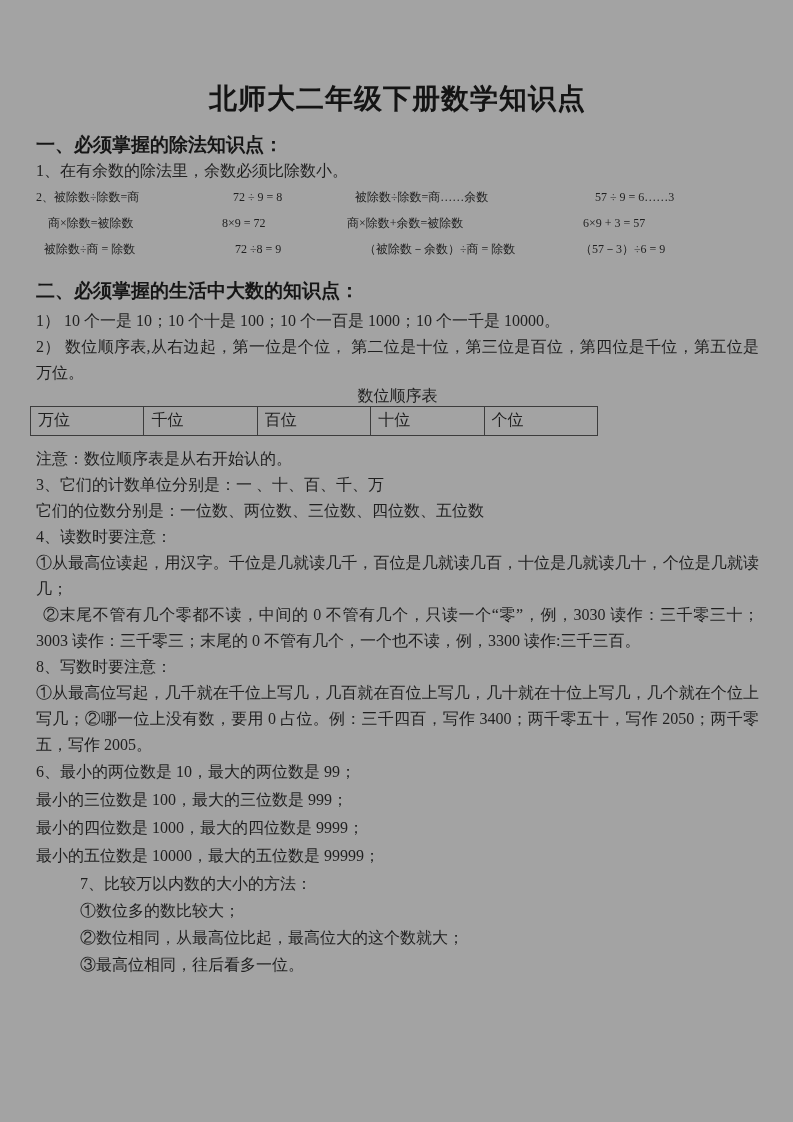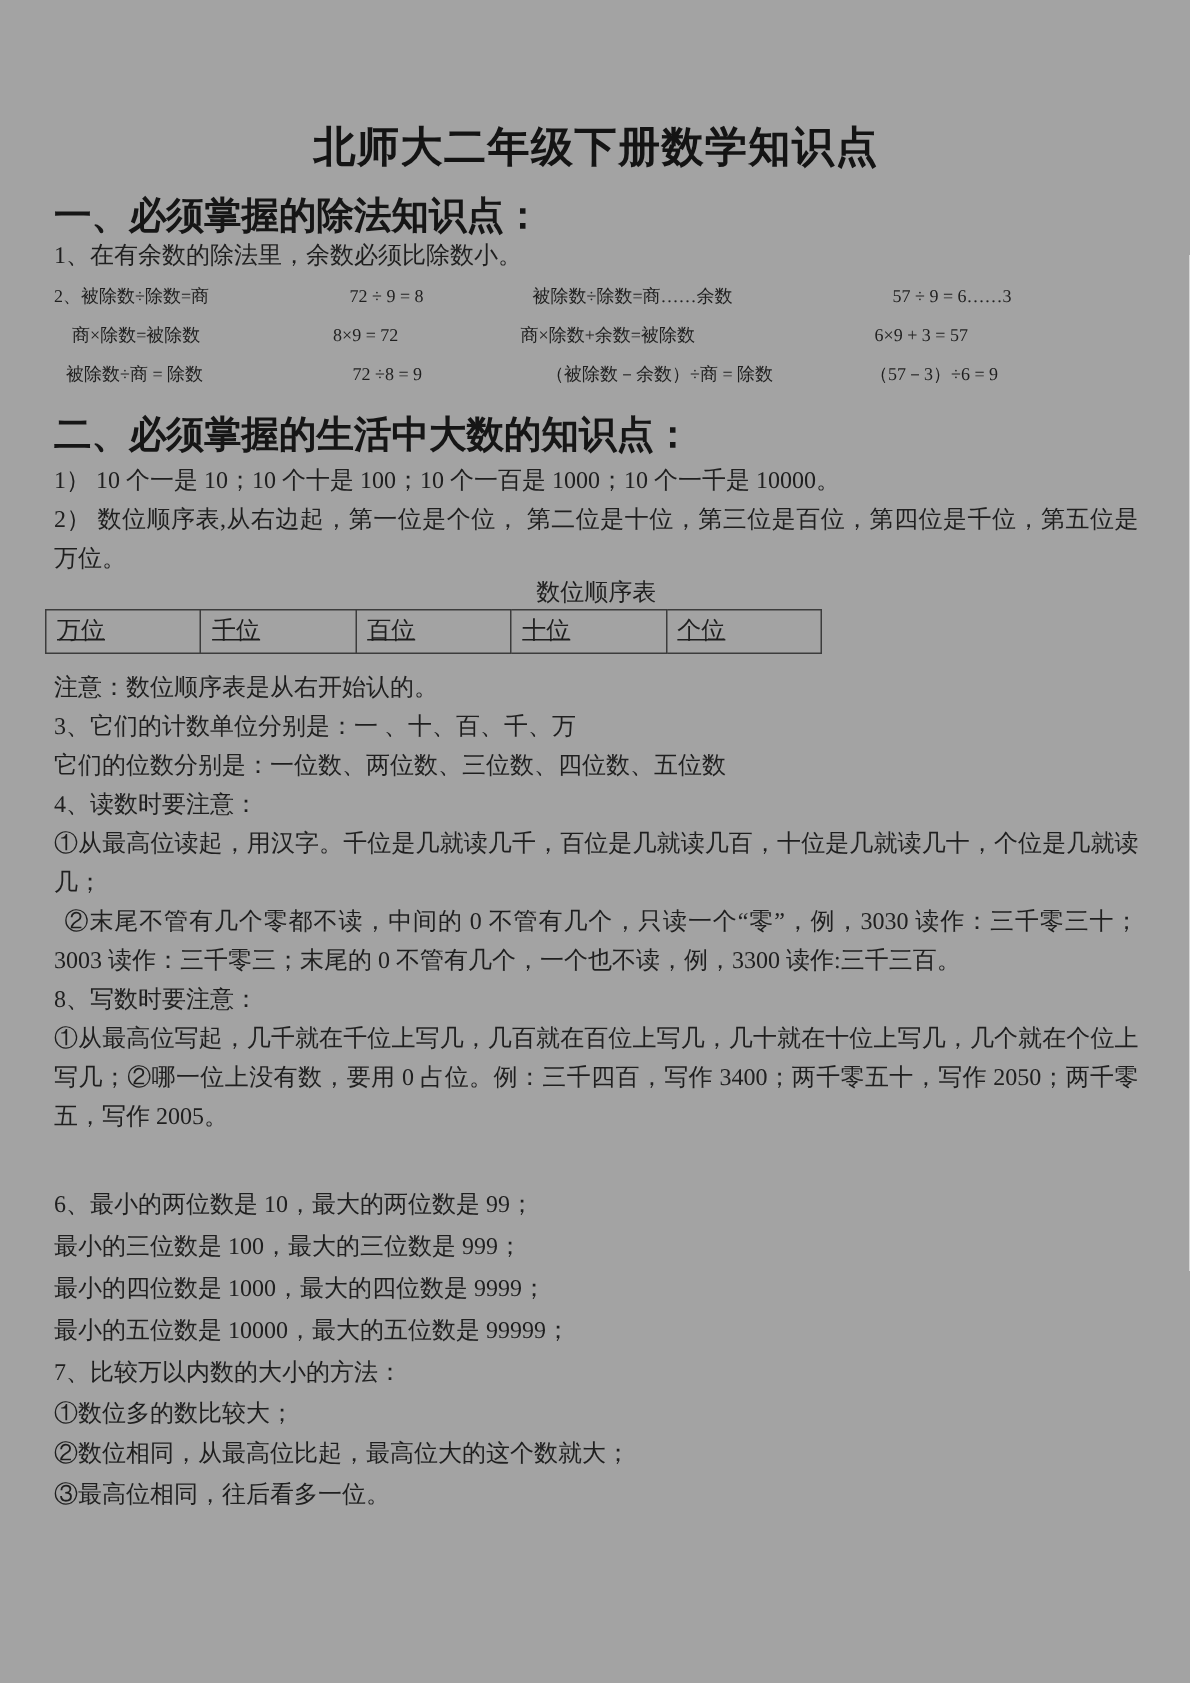--- a/index.html
+++ b/index.html
@@ -9,42 +9,42 @@
     background:#a3a3a3;
     color:#1f1f1f;
     font-family:"Liberation Serif","DejaVu Serif",serif;
     overflow:hidden;
   }
   .content{position:absolute;left:36px;right:34px;top:80px;}
   .title{
     font-size:28px;line-height:38px;font-weight:700;
     text-align:center;margin:0;color:#141414;letter-spacing:1px;
   }
-  .h{font-size:25px;line-height:26px;font-weight:700;margin:0;color:#161616;}
+  .h{font-size:19px;line-height:26px;font-weight:700;margin:0;color:#161616;}
   .h1m{margin-top:14px;}
   .h2m{margin-top:16px;}
   .line{font-size:16px;line-height:26px;text-align:justify;}
   .m4{margin-top:4px;}
   .frow{position:relative;height:26px;font-size:12px;}
   .frow span{position:absolute;top:0;white-space:nowrap;line-height:26px;}
   .tbl-caption{font-size:16px;line-height:20px;text-align:center;}
   table.place-table{
     border-collapse:collapse;table-layout:fixed;
-    width:518px;margin-left:-6px;text-decoration:underline;
+    width:568px;margin-left:-6px;
   }
   table.place-table td{
     border:1.5px solid #3c3c3c;
     height:25px;font-size:16px;
     padding:1px 0 2px 7px;vertical-align:middle;
   }
   .note{margin-top:10px;}
   .indent1{text-indent:7px;}
-  .gap-big{margin-top:32px;}
+  .gap-big{}
   .b-line{font-size:16px;line-height:28px;text-align:justify;}
-  .c-line{font-size:16px;line-height:27px;text-align:justify;}
+  .c-line{font-size:16px;line-height:27px;text-align:justify;margin-left:44px;}
 </style>
 </head>
 <body>
 
 <div class="page">
   <div class="content">
 
     <h1 class="title">北师大二年级下册数学知识点</h1>
 
     <h2 class="h h1m">一、必须掌握的除法知识点：</h2>

